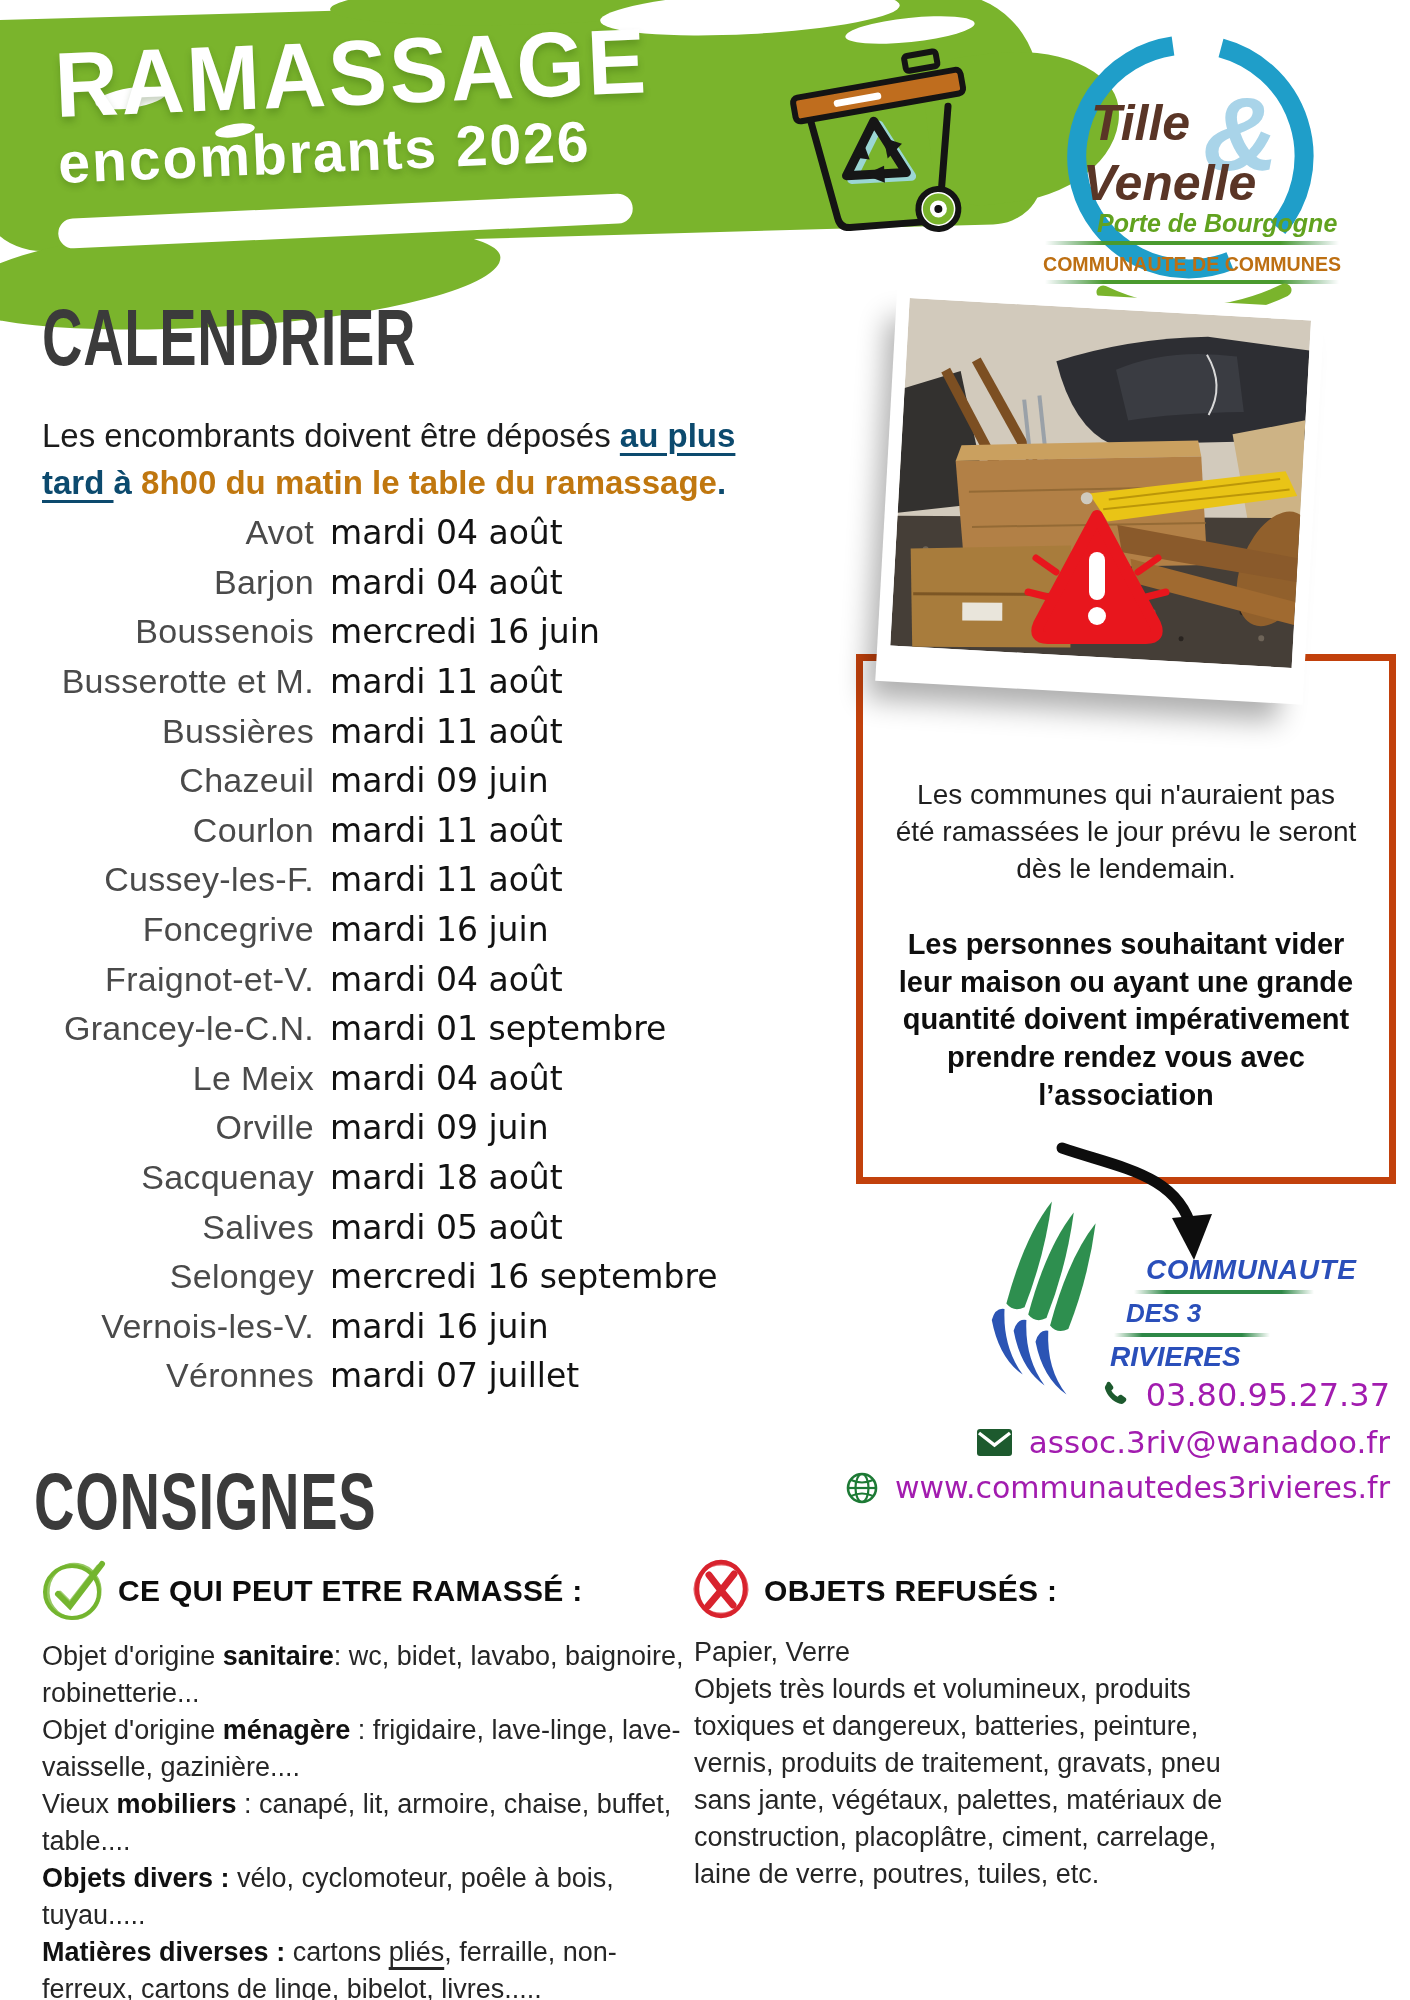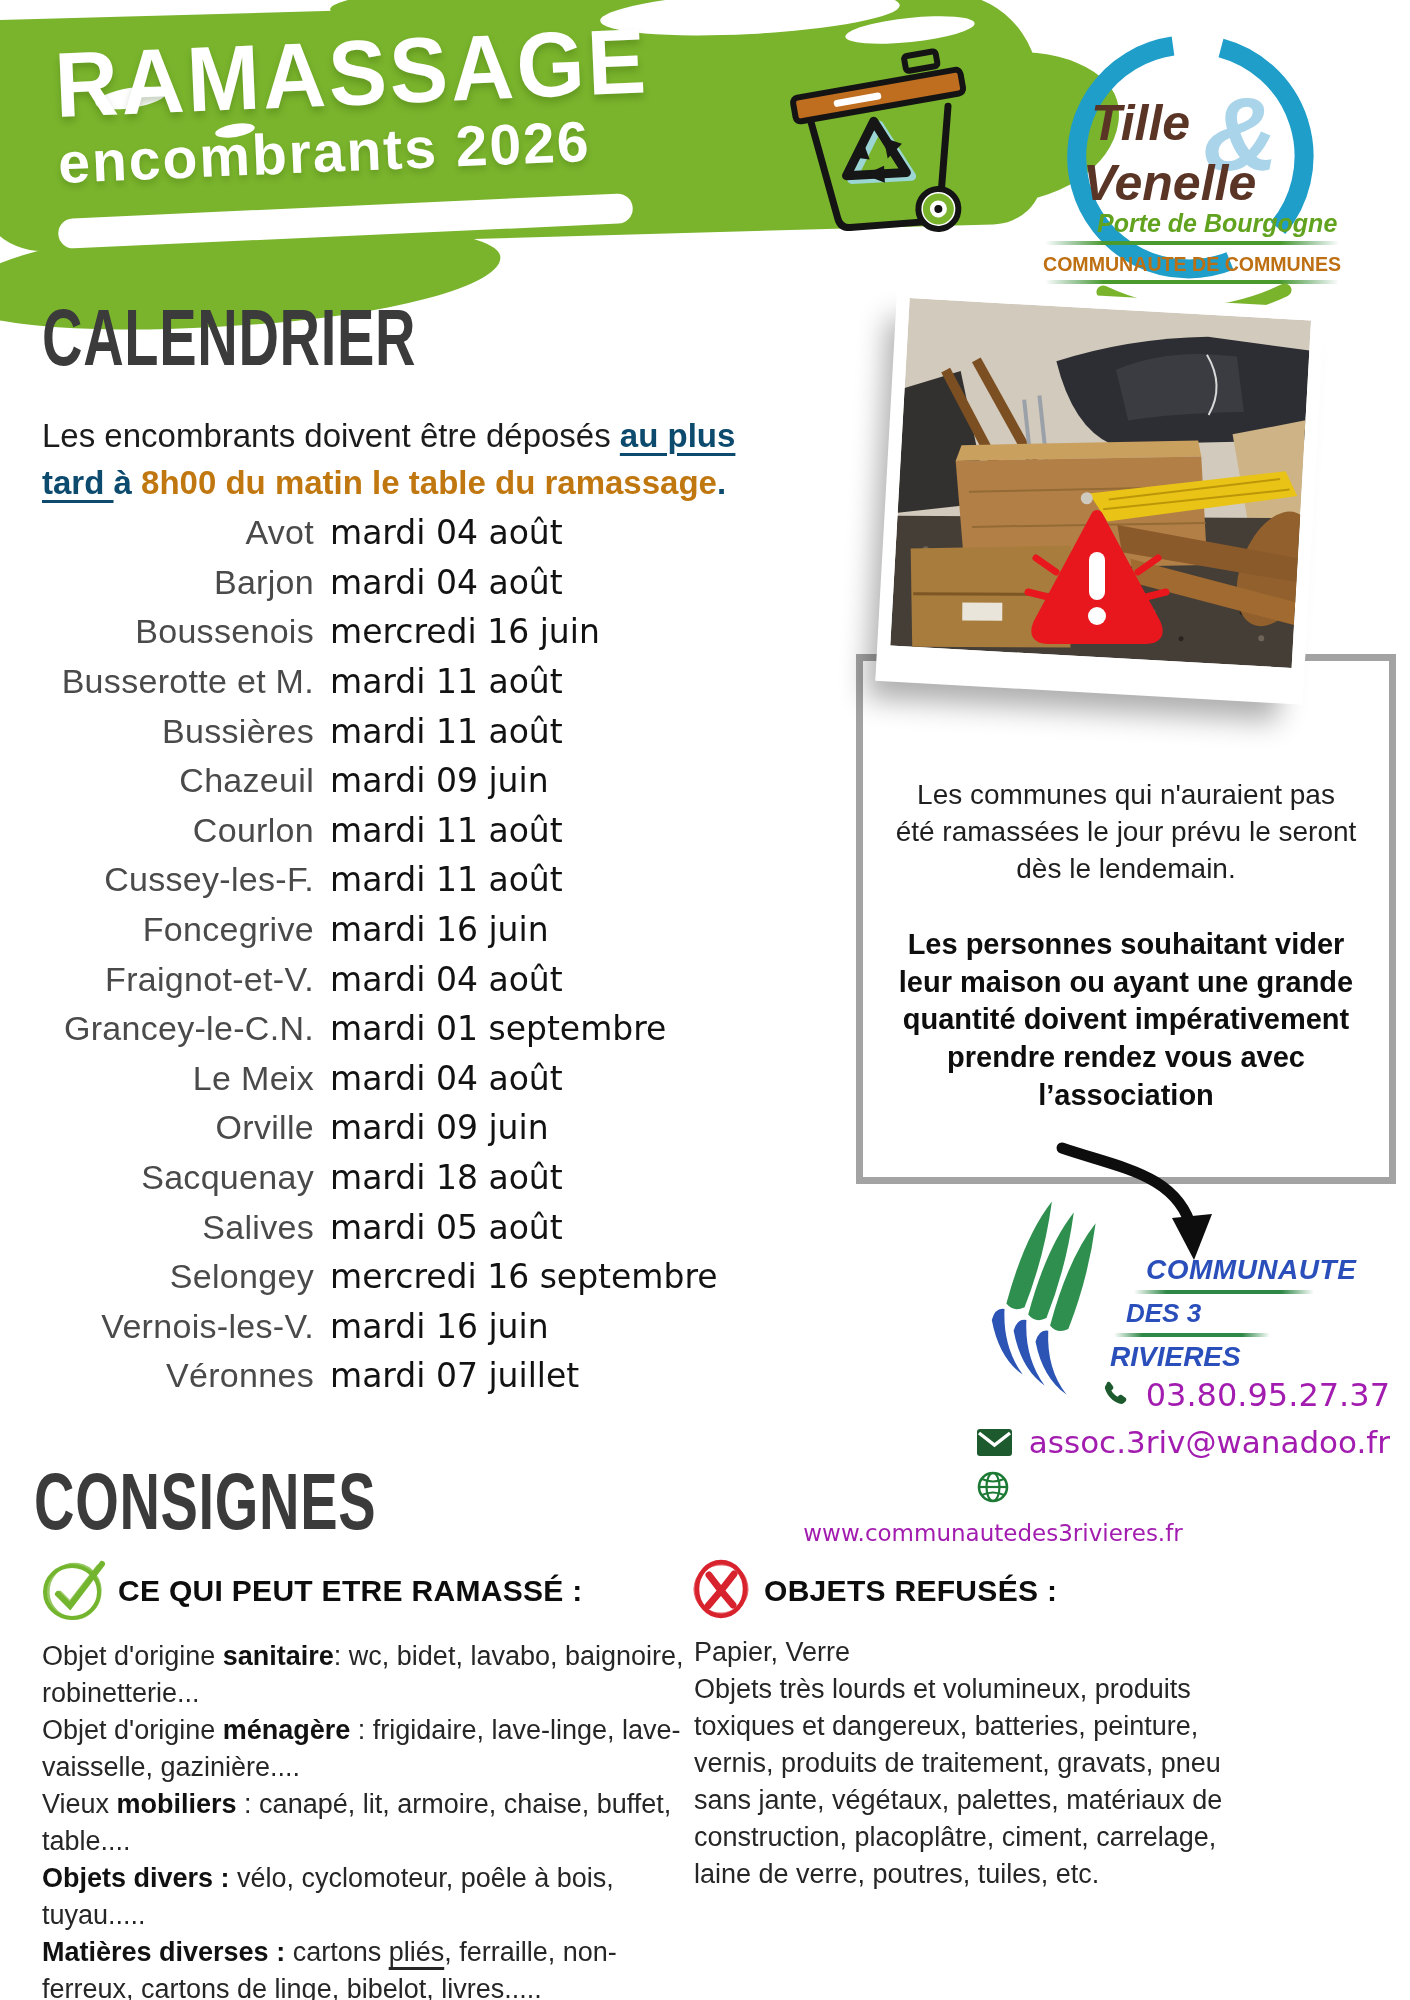--- a/index.html
+++ b/index.html
@@ -41,21 +41,21 @@
   .u{text-decoration:underline;text-decoration-thickness:3px;text-underline-offset:6px;}
   .c-orange{color:#c0770f;font-weight:800;}
 
   
   .cal{left:34px;top:508px;}
   .cal-row{display:flex;align-items:center;height:49.6px;}
   .cal-commune{width:280px;text-align:right;font-size:34px;color:#4a4a4a;letter-spacing:.3px;}
   .cal-date{margin-left:16px;font-size:33px;color:#121212;font-family:"DejaVu Sans",sans-serif;}
 
   
-  .notice{left:856px;top:654px;width:526px;height:516px;border:7px solid #a3a3a3;background:#fff;z-index:1;}
+  .notice{left:856px;top:654px;width:526px;height:516px;border:7px solid #c2410c;background:#fff;z-index:1;}
   .notice-inner{padding:116px 32px 0;text-align:center;color:#1f1f1f;}
   .n1{font-size:28px;line-height:1.32;}
   .n2{font-size:29px;line-height:1.3;font-weight:800;color:#0e0e0e;margin-top:38px;}
 
   
   .photo{left:886px;top:296px;width:402px;background:#fff;padding:13px 13px 32px;z-index:2;
          transform:rotate(3.2deg);box-shadow:-16px 26px 28px -8px rgba(0,0,0,.32);}
   .warn{left:1022px;top:498px;z-index:3;}
   .arrow{left:1040px;top:1138px;z-index:4;}
 
@@ -69,21 +69,21 @@
   .tl{height:4px;background:linear-gradient(90deg,rgba(46,136,71,0),#2e8847 18%,#2e8847 82%,rgba(46,136,71,0));}
   .tl1{width:180px;margin:4px 0 4px 24px;}
   .tl2{width:156px;margin:4px 0 4px 4px;}
 
   
   .contacts{left:596px;top:1376px;width:794px;}
   .c-row{display:flex;justify-content:flex-end;align-items:center;gap:16px;margin-bottom:10px;
          color:#a21caf;font-family:"DejaVu Sans",sans-serif;}
   .c-phone{font-size:32px;}
   .c-mail{font-size:31px;}
-  .c-web{font-size:23px;flex-direction:column;}
+  .c-web{font-size:30px;}
 
   
   .sec-title{font-size:30px;font-weight:800;color:#0d0d0d;letter-spacing:.3px;white-space:nowrap;}
   .st-allowed{left:118px;top:1574px;}
   .st-refused{left:764px;top:1574px;}
   .icon-allowed{left:40px;top:1552px;}
   .icon-refused{left:688px;top:1556px;}
   .colbody{font-size:27px;line-height:37px;color:#262626;}
   .allowed{left:42px;top:1638px;width:648px;}
   .refused{left:694px;top:1634px;width:556px;}

